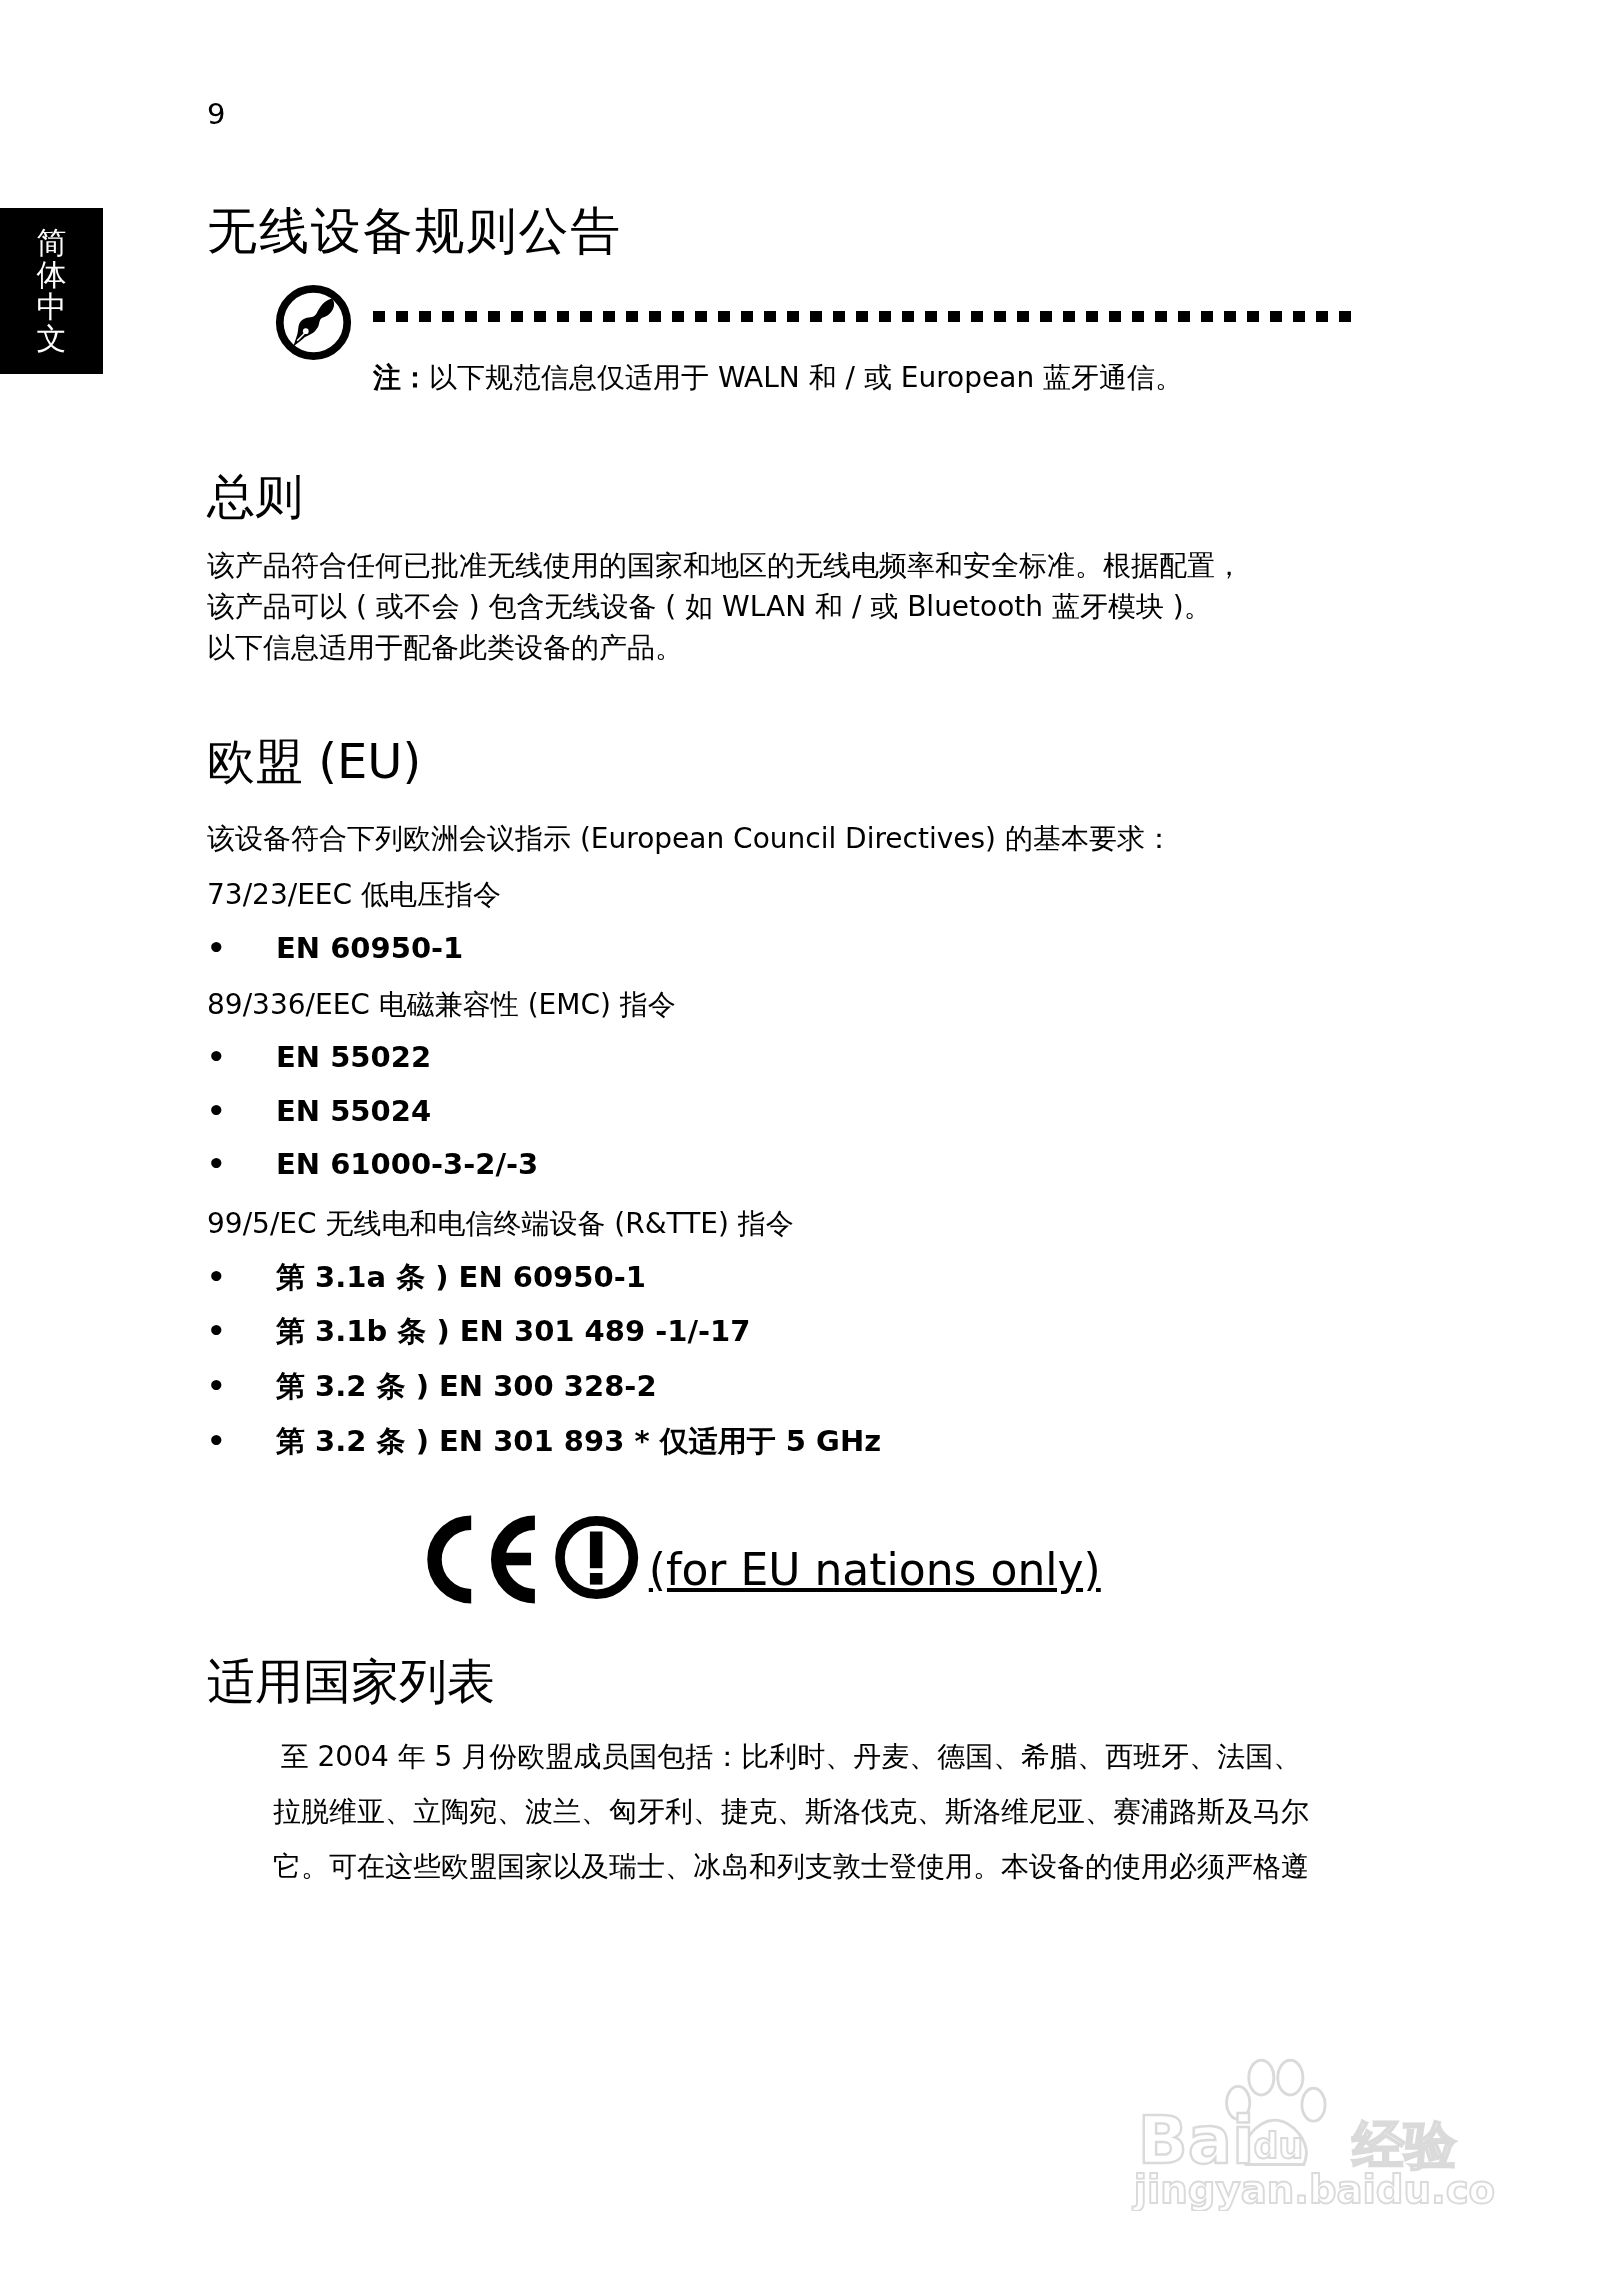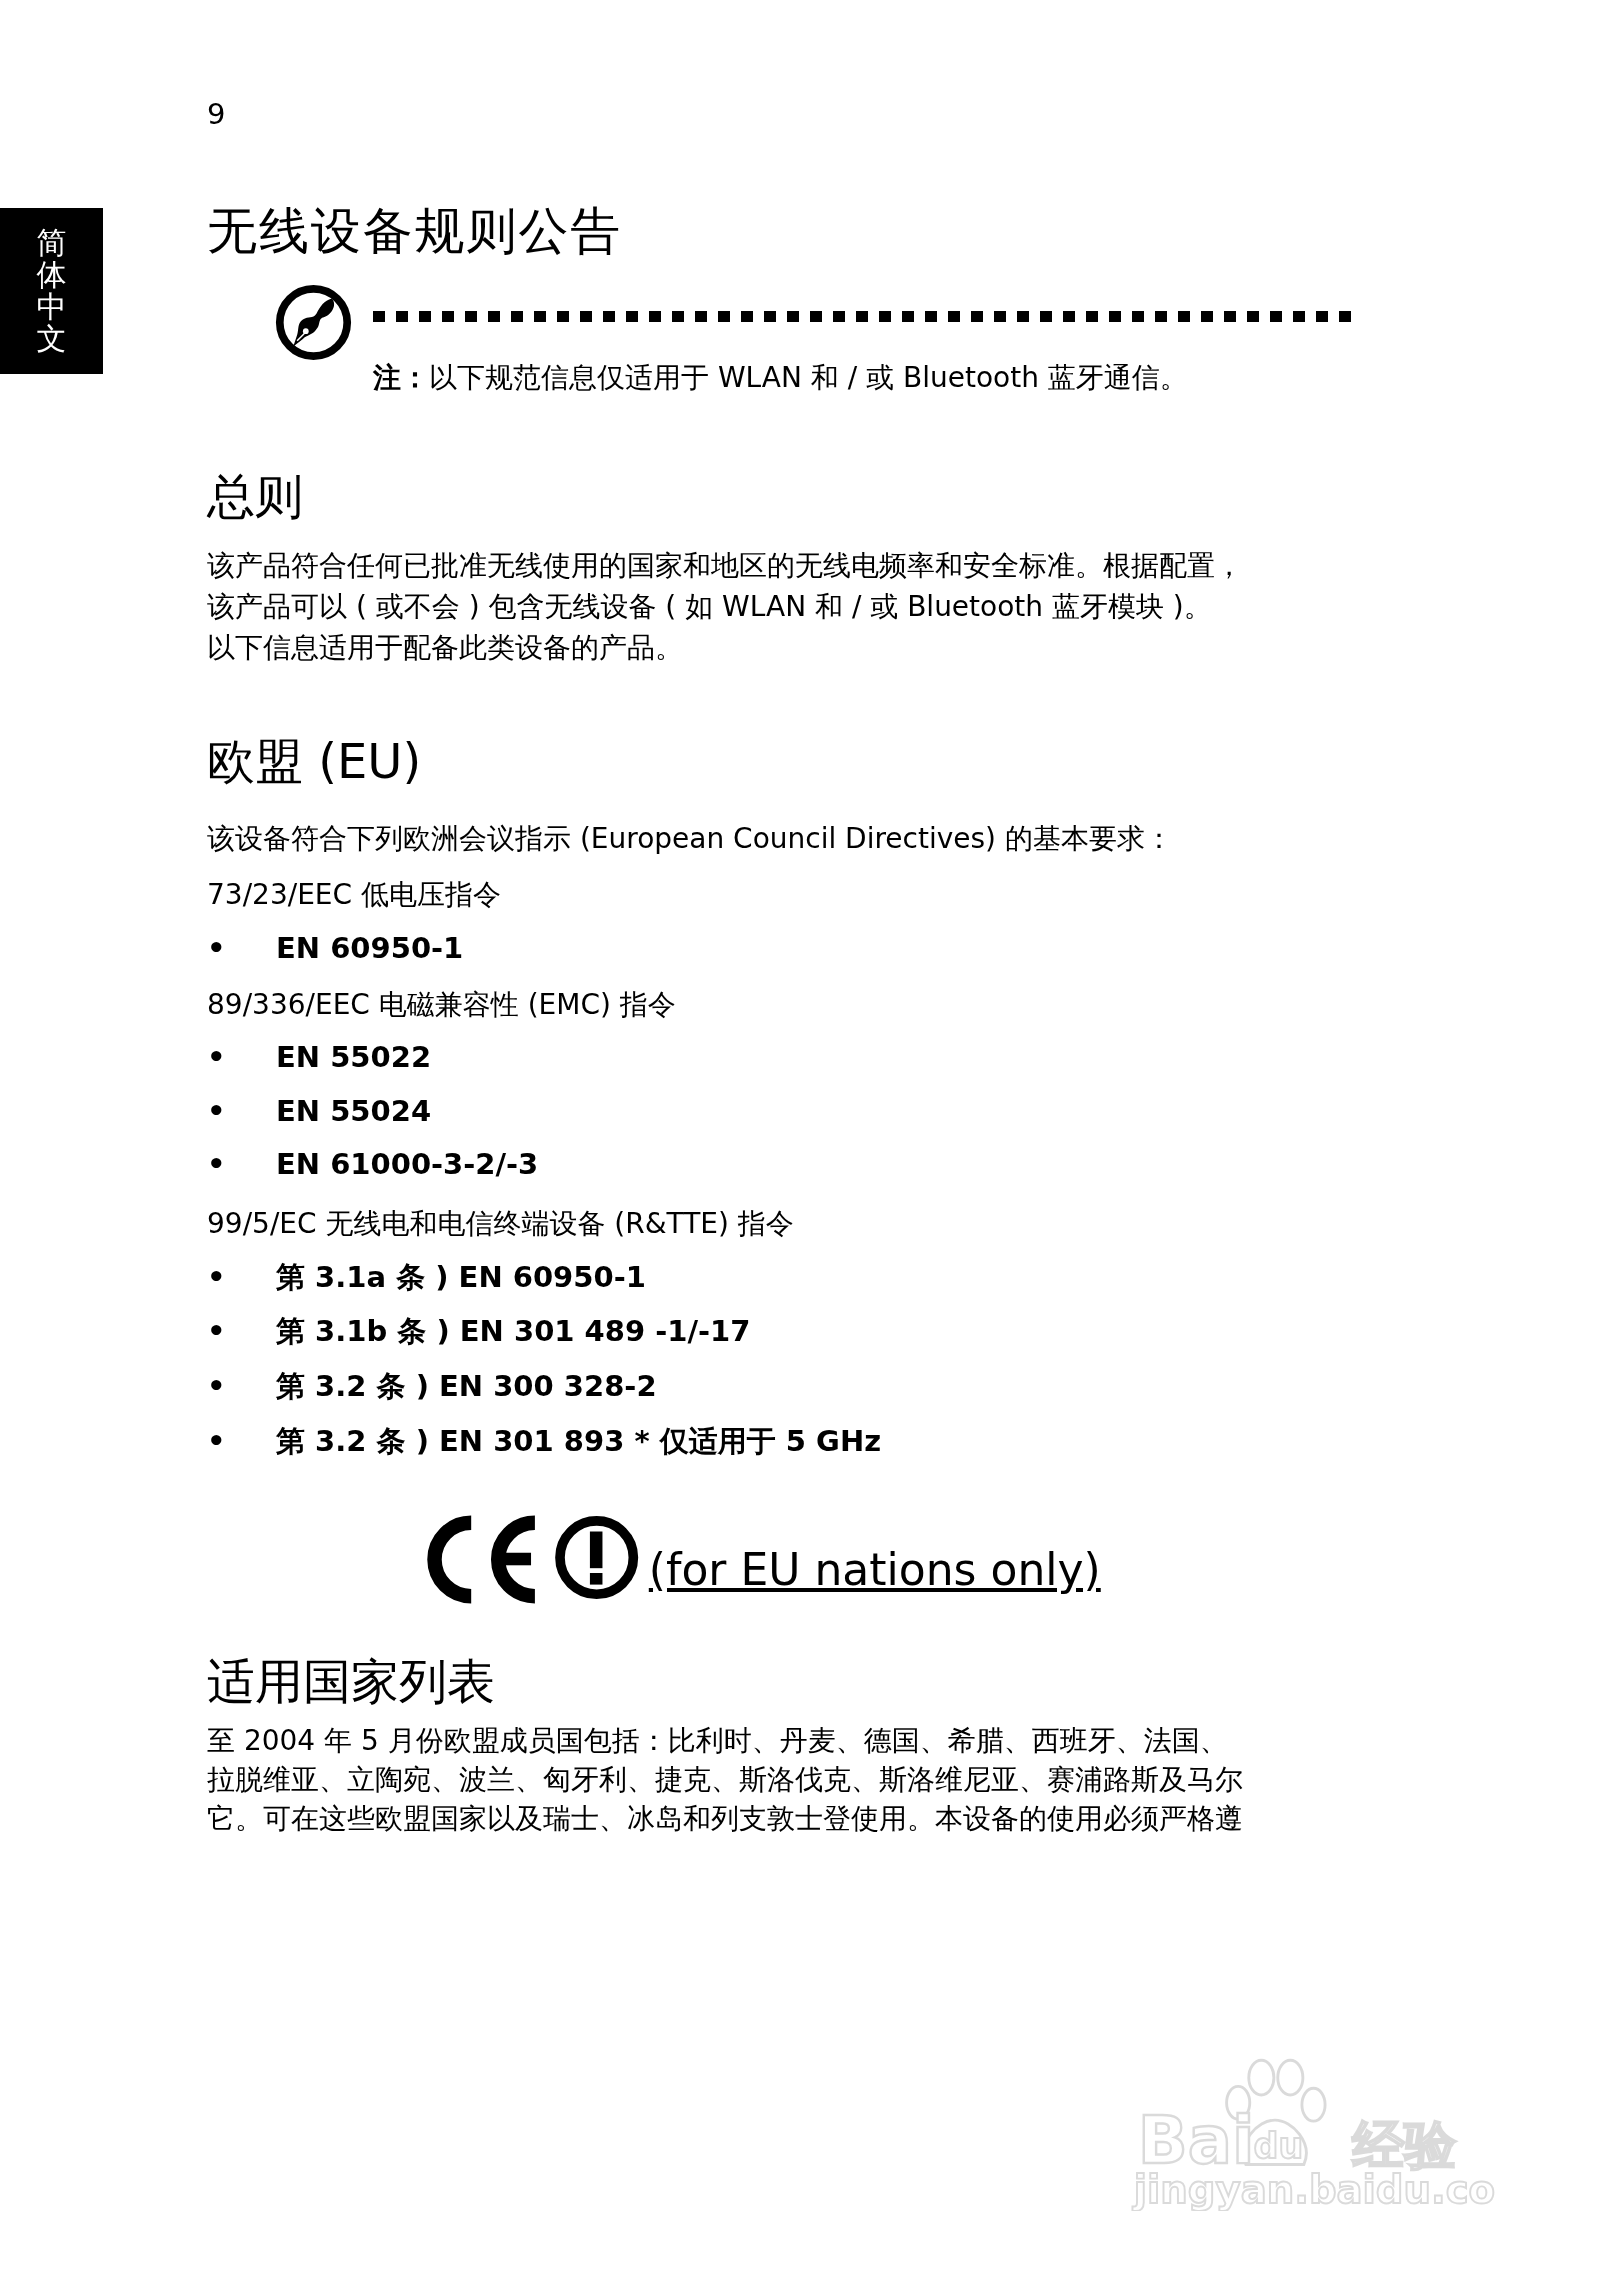--- a/index.html
+++ b/index.html
@@ -28,21 +28,21 @@
   .para { left: 207px; font-size: 28px; line-height: 41px; width: 1159px; }
   .para p { margin: 0; }
   .line { left: 207px; font-size: 28px; line-height: 39px; white-space: nowrap; }
   .bullet { left: 207px; font-size: 29px; line-height: 39px; white-space: nowrap; font-weight: bold; }
   .bullet .dot { position: absolute; left: 0; top: 0; }
   .bullet .txt { position: absolute; left: 69px; top: 0; }
   .ce-row { left: 421px; top: 1511px; height: 97px; display: flex; align-items: center; }
   .ce-row svg { display: block; }
   .ce-caption { font-size: 44px; line-height: 54px; margin-left: 5.8px; margin-top: 21px; text-decoration: underline; }
   .countries { left: 207px; top: 1721px; width: 1168px; font-size: 28px; line-height: 39px; }
-  .countries p { margin: 0; white-space: nowrap; }
+  .countries p { margin: 16px; white-space: nowrap; text-align: center; }
   .watermark { left: 1130px; top: 2037px; width: 367px; height: 174px; opacity: 0.55; }
 </style>
 </head>
 <body>
 
 <div class="abs page-number">9</div>
 
 <div class="abs lang-tab">
   <span>简</span>
   <span>体</span>
@@ -55,21 +55,21 @@
 <div class="abs note-icon">
   <svg width="79" height="79" viewBox="0 0 82 82">
     <circle cx="41" cy="41" r="35" fill="none" stroke="#000" stroke-width="8"></circle>
     <path d="M60 16 C66 22 60 34 50 36 C46 38 48 44 44 48 C40 54 34 54 30 58 L20 66 L24 54 C26 48 24 42 30 38 C36 34 40 38 44 32 C48 24 52 18 60 16 Z" fill="#000"></path>
     <circle cx="33" cy="50" r="3" fill="#fff"></circle>
     <path d="M24 60 L32 52" stroke="#fff" stroke-width="1.5"></path>
   </svg>
 </div>
 <div class="abs dash-line"></div>
 <div class="abs note-text">
-  <b>注：</b><span>以下规范信息仅适用于 WLAN 和 / 或 Bluetooth 蓝牙通信。</span>
+  <b>注：</b><span>以下规范信息仅适用于 WALN 和 / 或 European 蓝牙通信。</span>
 </div>
 
 <div class="abs h2" style="top:467px;">总则</div>
 <div class="abs para" style="top:545px;">
   <p>该产品符合任何已批准无线使用的国家和地区的无线电频率和安全标准。根据配置，</p>
   <p>该产品可以 ( 或不会 ) 包含无线设备 ( 如 WLAN 和 / 或 Bluetooth 蓝牙模块 )。</p>
   <p>以下信息适用于配备此类设备的产品。</p>
 </div>
 
 <div class="abs h2" style="top:732px;">欧盟 (EU)</div>

